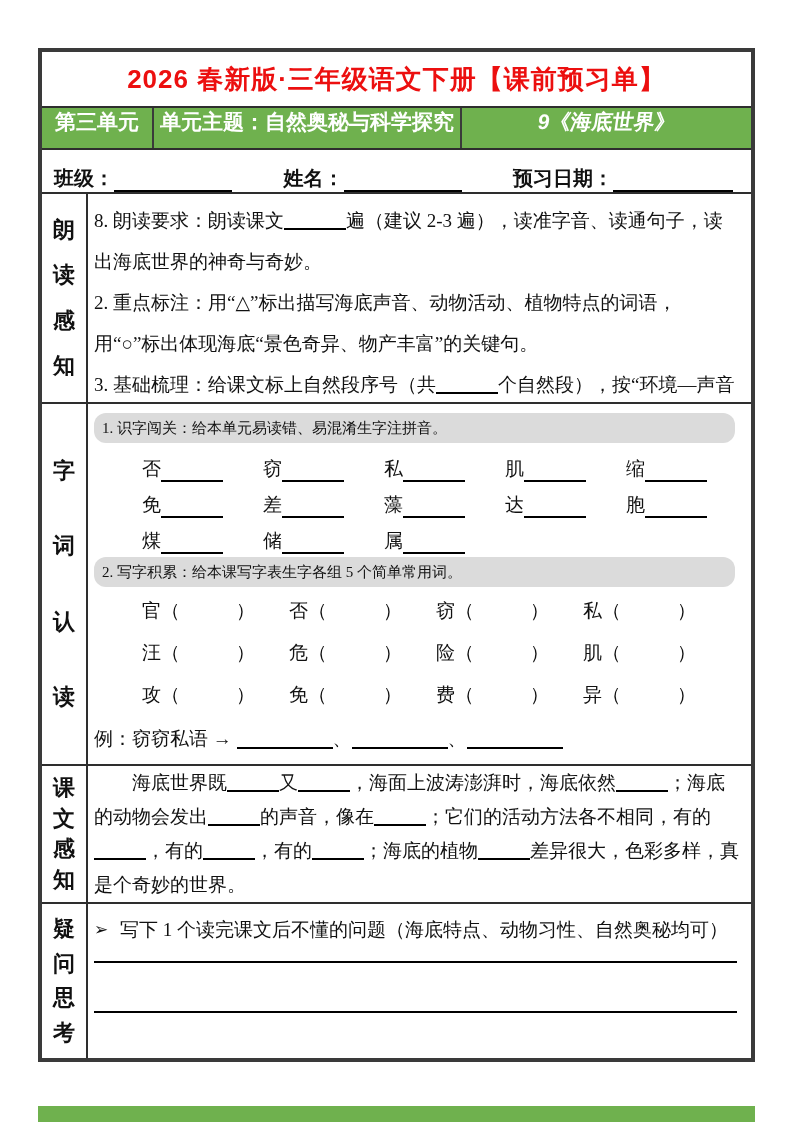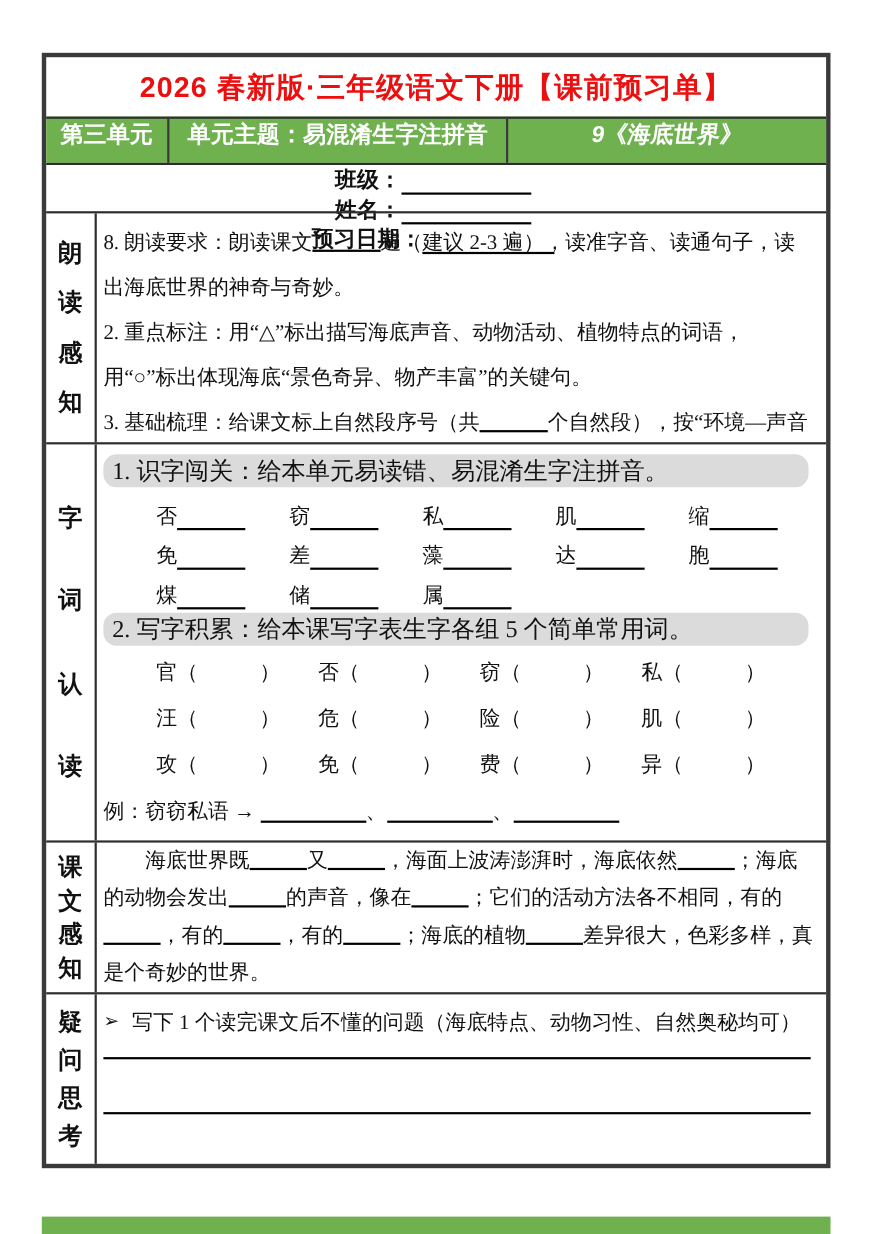--- a/index.html
+++ b/index.html
@@ -26,39 +26,39 @@
   }
   
   .green-row{height:42px;background:var(--green);
     font-family:"Liberation Sans","DejaVu Sans",sans-serif;font-weight:800;color:#fff;}
   .green-cell{display:flex;align-items:flex-start;justify-content:center;font-size:21px;}
   .green-cell.c1{flex:0 0 112px;border-right:2px solid var(--frame);}
   .green-cell.c2{flex:0 0 308px;border-right:2px solid var(--frame);}
   .green-cell.c3{flex:1;}
   .green-cell.c3 span{transform:skewX(-8deg);display:inline-block;}
   
-  .info-row{height:44px;align-items:center;padding:0 18px 0 12px;
+  .info-row{height:44px;padding:0 18px 0 12px;
     font-family:"Liberation Sans","DejaVu Sans",sans-serif;font-weight:800;font-size:20px;
-    justify-content:space-between;flex-direction:column;}
+    justify-content:space-between;}
   .info-group{display:flex;align-items:flex-end;}
   .info-blank{display:inline-block;border-bottom:2px solid #000;height:24px;}
   
   .label-col{flex:0 0 46px;border-right:2px solid var(--line);
     display:flex;flex-direction:column;align-items:center;justify-content:space-evenly;
     padding:6px 0;font-family:"Liberation Sans","DejaVu Sans",sans-serif;
     font-weight:800;font-size:22px;}
   .content{flex:1;padding:6px 10px 0 6px;font-size:19px;overflow:hidden;}
   .blank{display:inline-block;border-bottom:2px solid #000;height:19px;vertical-align:-3px;}
   
   .sec-reading{height:210px;}
   .sec-reading .content p{margin:0;line-height:41px;}
   
   .sec-words{height:362px;}
   .task-head{background:var(--hl);height:30px;line-height:30px;padding:0 8px;
-    margin:3px 6px 3px 0;font-size:22px;border-radius:12px;}
+    margin:3px 6px 3px 0;font-size:15px;border-radius:12px;}
   .zi-row{display:flex;margin:0 0 0 48px;height:36px;align-items:flex-end;column-gap:40px;}
   .zi-row .zi-item{display:flex;align-items:flex-end;}
   .word-row{display:flex;margin:0 0 0 48px;height:42px;align-items:center;column-gap:34px;}
   .word-row .word-item{display:flex;align-items:center;}
   .inner-blank{display:inline-block;width:56px;height:20px;}
   .example-line{margin-top:6px;line-height:34px;font-size:19px;}
   .example-line .blank{vertical-align:-4px;}
   
   .sec-comp{height:138px;}
   .sec-comp .content{padding-top:0;}
@@ -83,21 +83,21 @@
 
   <div class="row title-row">
     <span>2026 春新版·三年级语文下册【课前预习单】</span>
   </div>
 
   <div class="row green-row">
     <div class="green-cell c1">
       <span>第三单元</span>
     </div>
     <div class="green-cell c2">
-      <span>单元主题：易混淆生字注拼音</span>
+      <span>单元主题：自然奥秘与科学探究</span>
     </div>
     <div class="green-cell c3">
       <span>9《海底世界》</span>
     </div>
   </div>
 
   <div class="row info-row">
     <span class="info-group">
       <span>班级：</span>
       <span class="info-blank" style="width:118px"></span>

